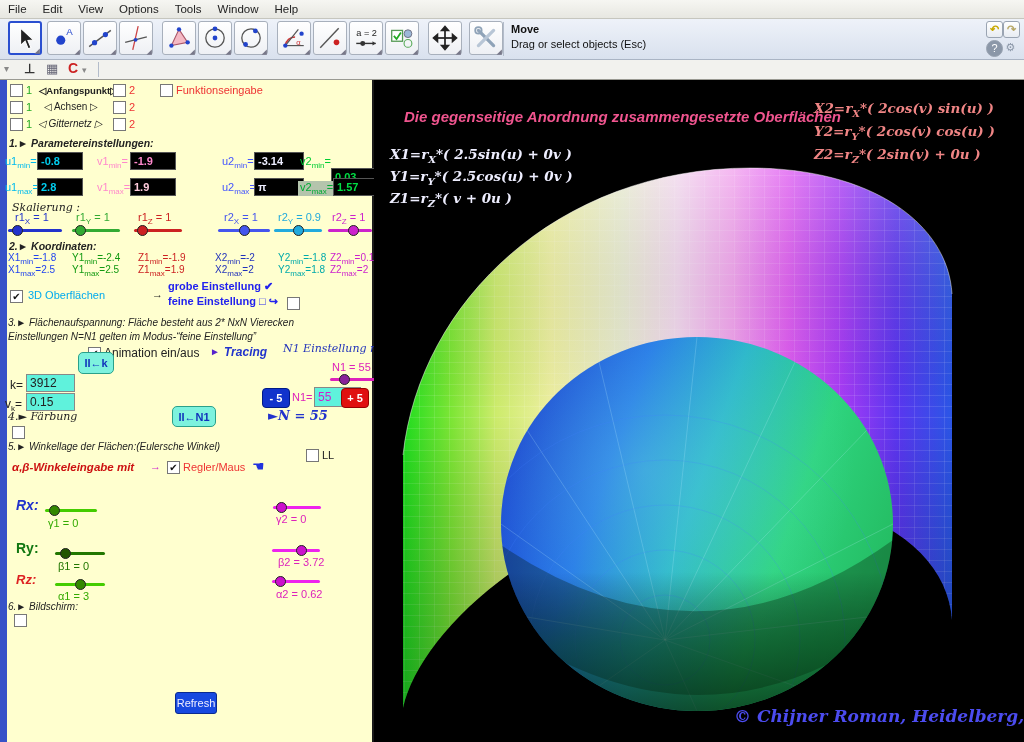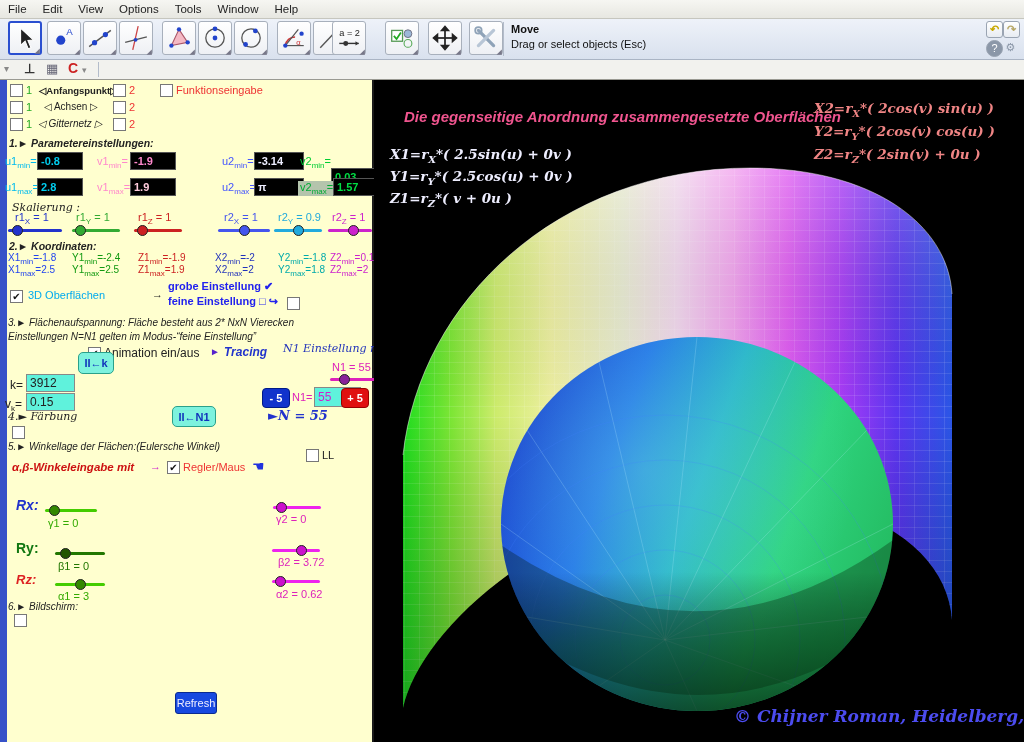--- a/index.html
+++ b/index.html
@@ -159,21 +159,21 @@
     </div>
 
     <div class="tbtn" style="left:313px">
       <svg width="26" height="26" viewBox="0 0 24 24">
         <line x1="3" y1="21" x2="20" y2="3" stroke="#555" stroke-width="1.3"></line>
         <circle cx="18" cy="16" r="2.6" fill="#cc2222"></circle>
       </svg>
         <span class="dd">◢</span>
     </div>
 
-    <div class="tbtn" style="left:332px">
+    <div class="tbtn" style="left:349px">
       <svg width="26" height="26" viewBox="0 0 24 24">
         <text x="3" y="10" font-size="8.5" fill="#222" font-family="sans-serif">a = 2</text>
         <line x1="3" y1="17" x2="21" y2="17" stroke="#333" stroke-width="1.3"></line>
         <circle cx="9" cy="17" r="2.3" fill="#333"></circle>
         <path d="M21,17 l-3,-2 v4 z" fill="#333"></path>
       </svg>
         <span class="dd">◢</span>
     </div>
 
     <div class="tbtn" style="left:385px">

